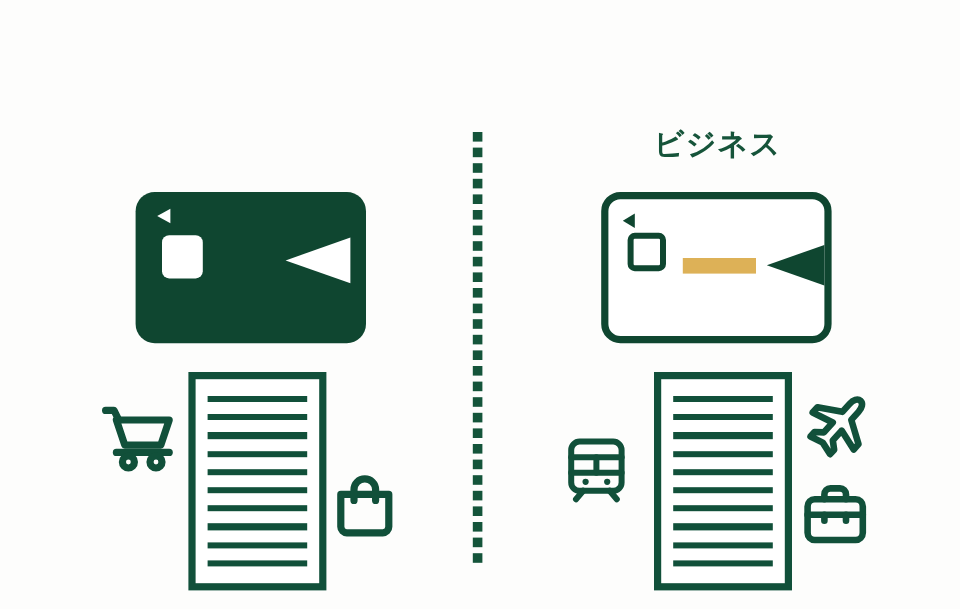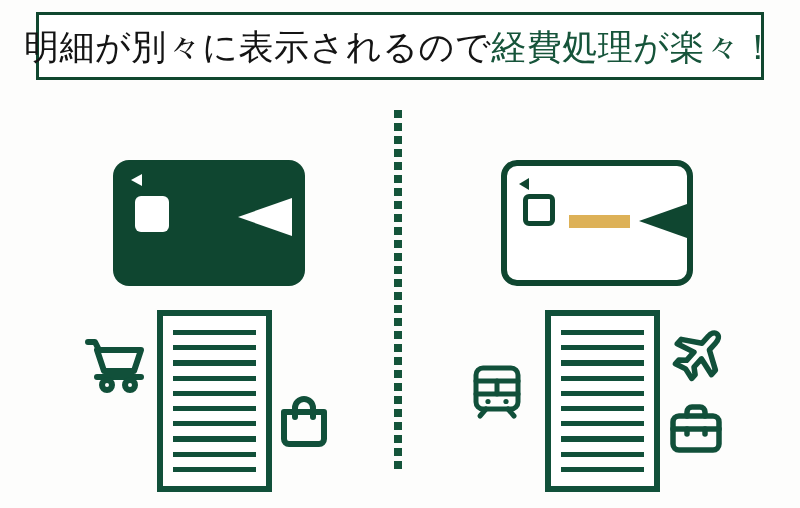--- a/index.html
+++ b/index.html
@@ -183,24 +183,22 @@
   #icon-bag       { left: 278px; top: 395px; }
   #icon-train     { left: 470px; top: 363px; }
   #icon-plane     { left: 668px; top: 323px; }
   #icon-briefcase { left: 668px; top: 403px; }
 </style>
 </head>
 <body>
 
 <div id="stage">
 
-  <div id="title-banner">
-    <div id="title-text"><span class="part-dark">明細が別々に表示されるので</span><span class="part-green">経費処理が楽々！</span></div>
-  </div>
-
+
+  <div class="col-heading" id="heading-business">ビジネス</div>
 
   <div id="divider">
       <div class="dot" style="background: rgb(20, 84, 58);"></div>
       <div class="dot" style="background: rgb(20, 84, 58);"></div>
       <div class="dot" style="background: rgb(20, 84, 58);"></div>
       <div class="dot" style="background: rgb(20, 84, 58);"></div>
       <div class="dot" style="background: rgb(20, 84, 58);"></div>
       <div class="dot" style="background: rgb(20, 84, 58);"></div>
       <div class="dot" style="background: rgb(20, 84, 58);"></div>
       <div class="dot" style="background: rgb(20, 84, 58);"></div>

